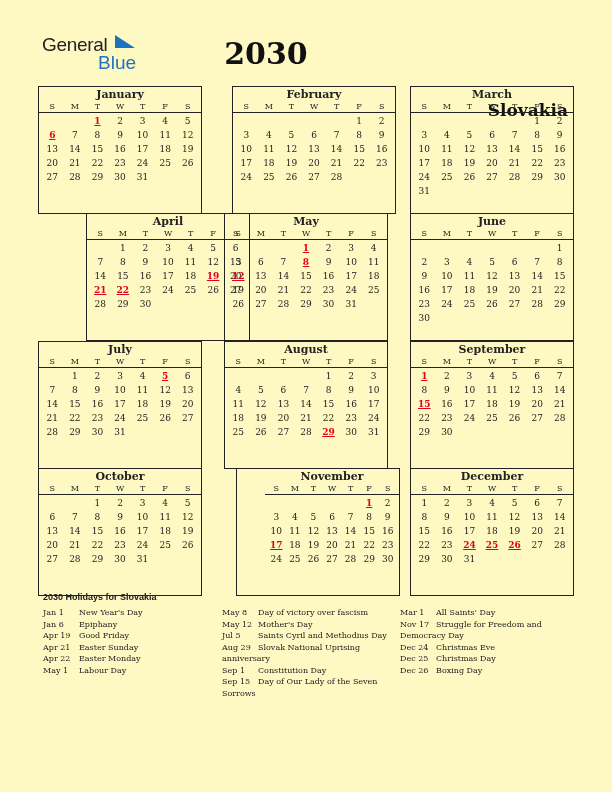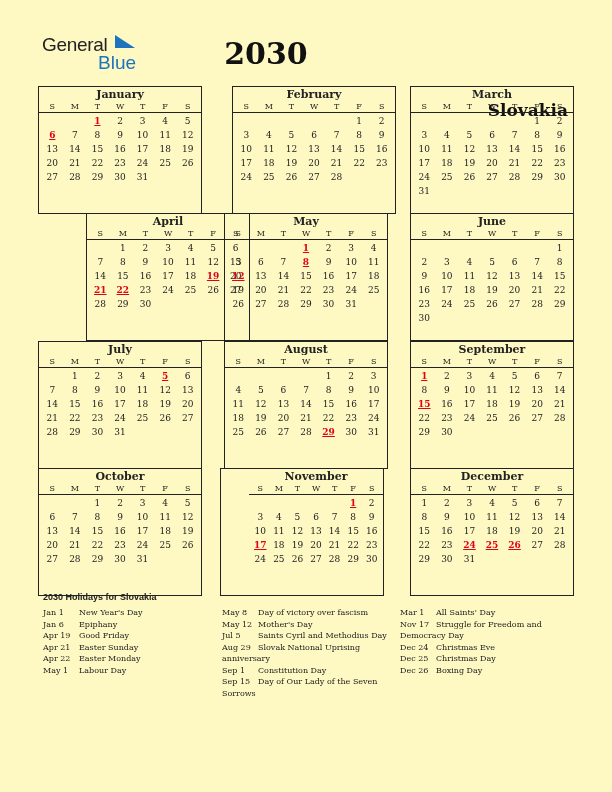--- a/index.html
+++ b/index.html
@@ -497,21 +497,21 @@
           <span>24</span>
           <span>25</span>
           <span>26</span>
           <span>27</span>
           <span>28</span>
           <span>29</span>
           <span>30</span>
           <span>31</span>
         </div>
       </div>
-      <div class="month" style="left: 220px; top: 468px; padding-left: 28px;">
+      <div class="month" style="left: 236px; top: 468px; padding-left: 28px;">
         <div class="mname">November</div>
         <div class="dow">
           <span>S</span>
           <span>M</span>
           <span>T</span>
           <span>W</span>
           <span>T</span>
           <span>F</span>
           <span>S</span>
         </div>

